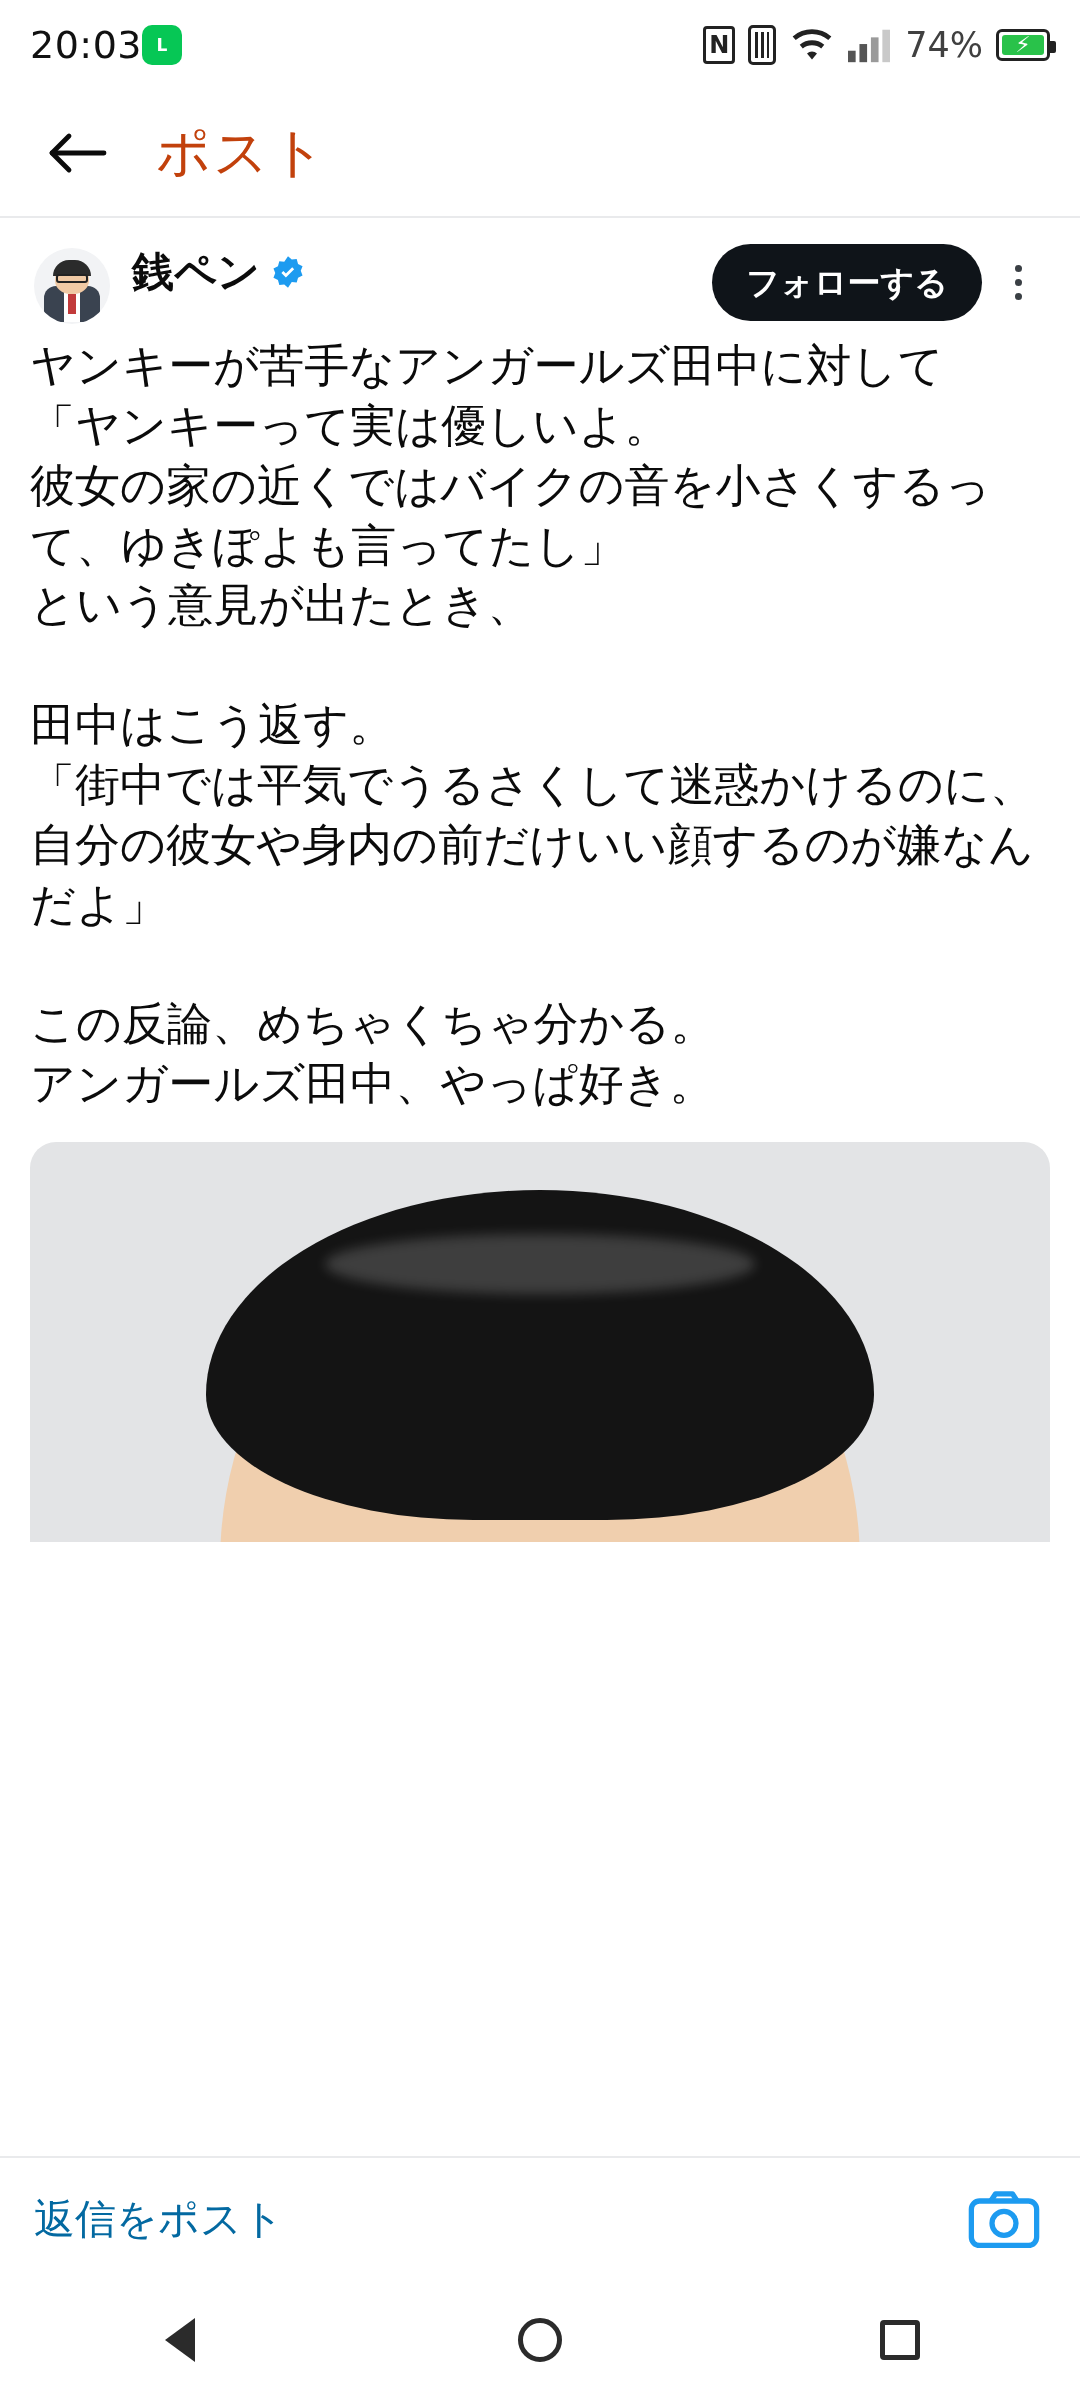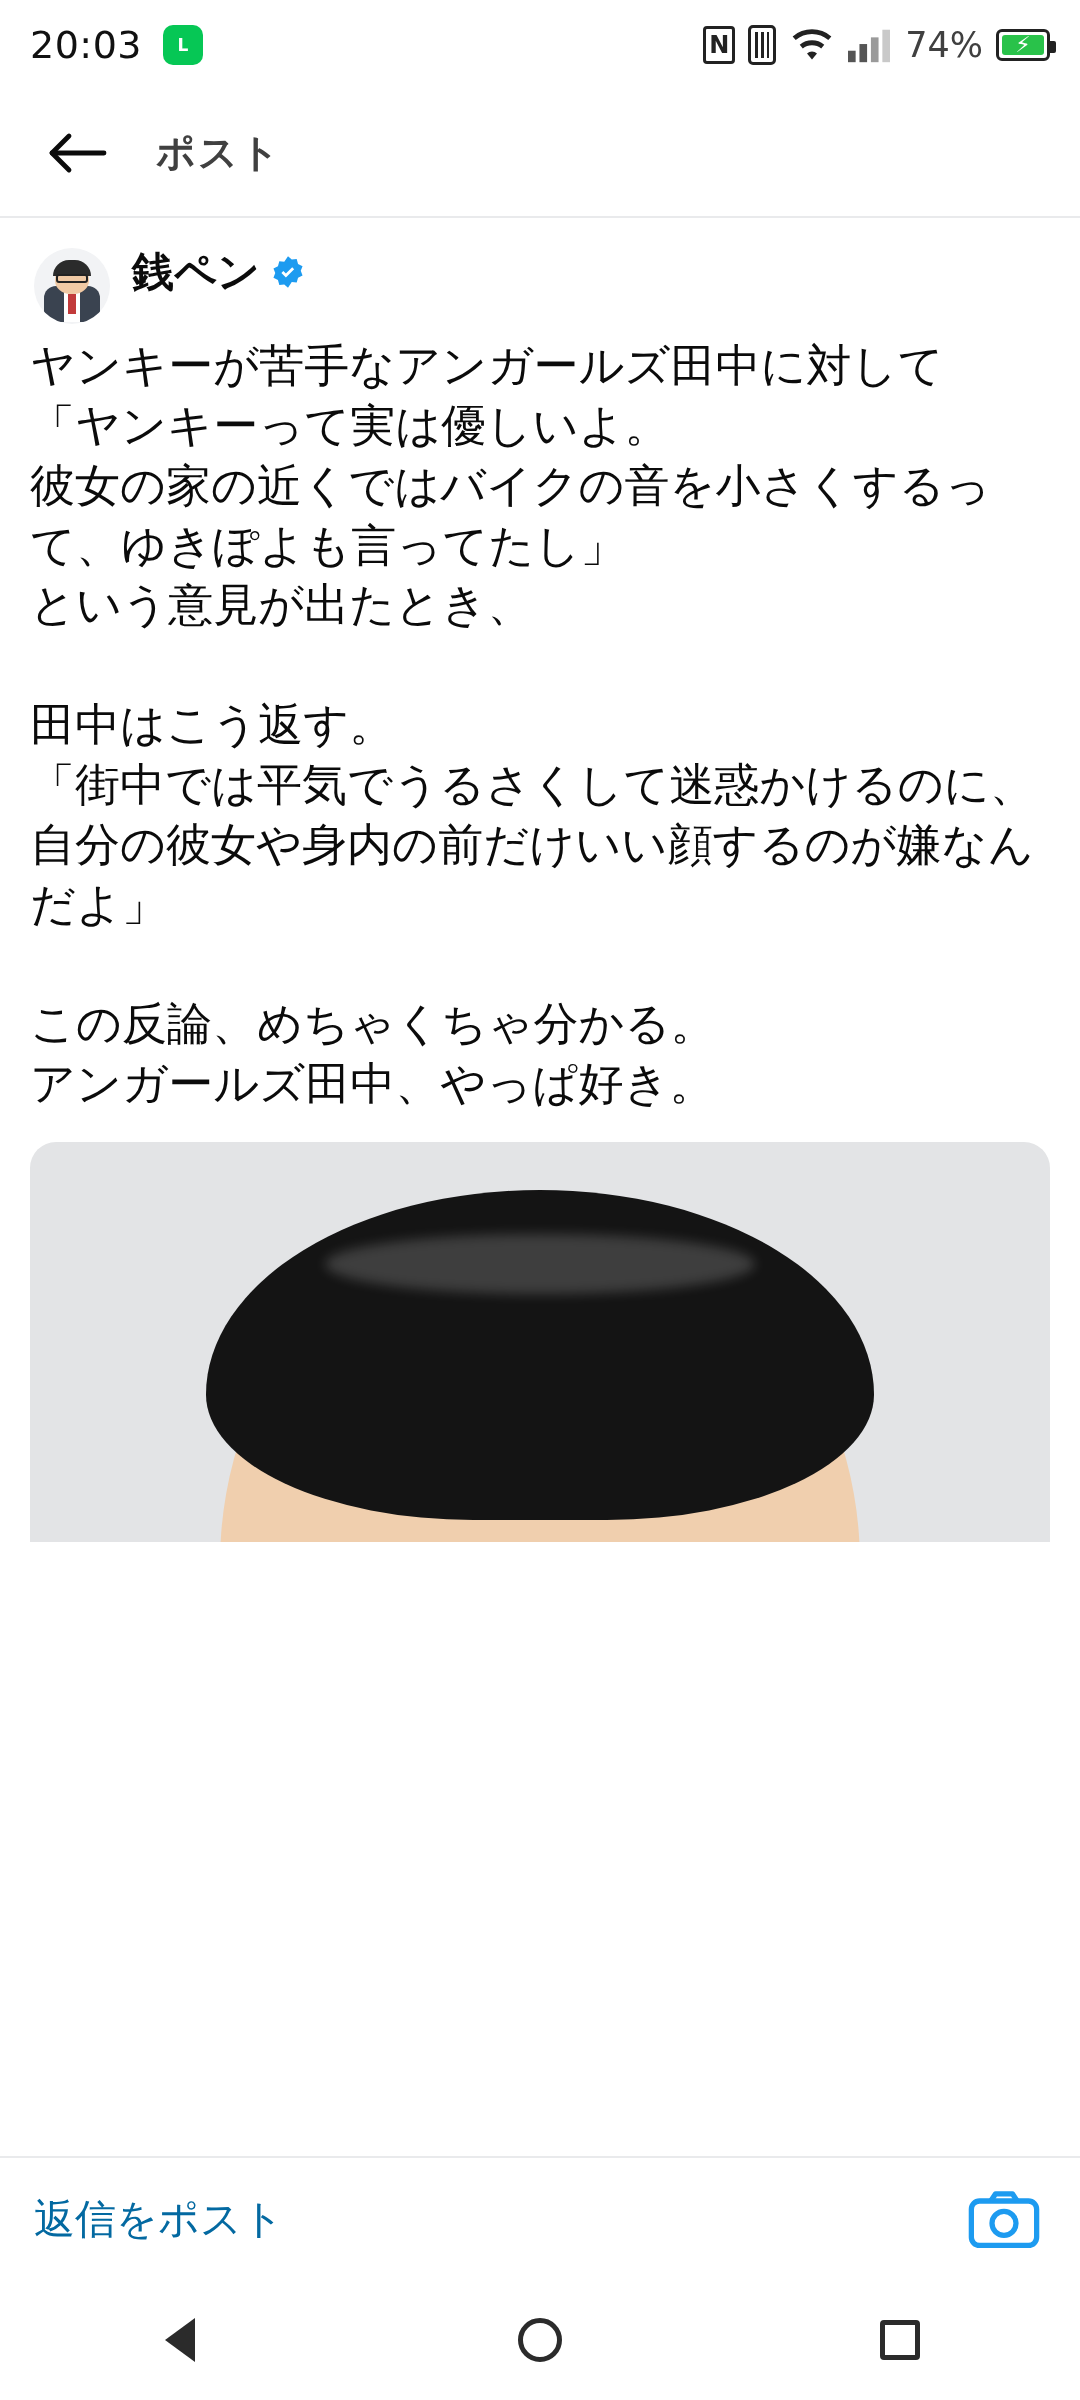--- a/index.html
+++ b/index.html
@@ -11,21 +11,21 @@
   }
   body { position:relative; }
 
   
   .statusbar {
     height:90px;
     display:flex; align-items:center;
     padding:0 30px;
     background:#ffffff;
   }
-  .sb-left { display:flex; align-items:center; gap:21px; }
+  .sb-left { display:flex; align-items:center; gap:0; }
   .sb-clock { font-size:38px; color:#111; letter-spacing:0.5px; }
   .line-badge {
     width:40px; height:40px; border-radius:10px;
     background:#06C755; position:relative;
     display:flex; align-items:center; justify-content:center;
   }
   .line-badge span {
     color:#fff; font-size:17px; font-weight:bold; line-height:1;
   }
   .sb-right { margin-left:auto; display:flex; align-items:center; gap:13px; }
@@ -64,21 +64,21 @@
   
   .appbar {
     height:128px;
     display:flex; align-items:center;
     padding:0 42px;
     border-bottom:2px solid #e9eaec;
     background:#fff;
   }
   .back-arrow { width:70px; height:70px; display:flex; align-items:center; justify-content:center; }
   .appbar-title {
-    font-size:39px; font-weight:bold; color:#404040;
+    font-size:54px; font-weight:normal; color:#c2410c;
     margin-left:44px; letter-spacing:2px;
   }
 
   
   .tweet-head {
     display:flex; align-items:flex-start;
     padding:26px 34px 0 34px;
   }
   .avatar {
     width:76px; height:76px; border-radius:50%;
@@ -250,20 +250,28 @@
   </div>
   <div class="names">
     <div class="name-row">
       <span class="disp-name">銭ペン</span>
       <svg class="verified" viewBox="0 0 24 24">
         <path fill="#1d9bf0" d="M12 1.5l2.5 2.2 3.3-.3.9 3.2 3 1.5-1.2 3.1 1.2 3.1-3 1.5-.9 3.2-3.3-.3L12 22.5l-2.5-2.2-3.3.3-.9-3.2-3-1.5L3.5 12.7 2.3 9.6l3-1.5.9-3.2 3.3.3z"></path>
         <path fill="#fff" d="M10.6 15.6l-3-3 1.3-1.3 1.7 1.7 4.2-4.2 1.3 1.3z"></path>
       </svg>
     </div>
   </div>
+  <div class="head-right">
+    <button class="follow-btn">フォローする</button>
+    <div class="kebab">
+        <i></i>
+        <i></i>
+        <i></i>
+      </div>
+  </div>
 </div>
 
 <div class="tweet-text">ヤンキーが苦手なアンガールズ田中に対して
 「ヤンキーって実は優しいよ。
 彼女の家の近くではバイクの音を小さくするって、ゆきぽよも言ってたし」
 という意見が出たとき、
 
 田中はこう返す。
 「街中では平気でうるさくして迷惑かけるのに、
 自分の彼女や身内の前だけいい顔するのが嫌なんだよ」

